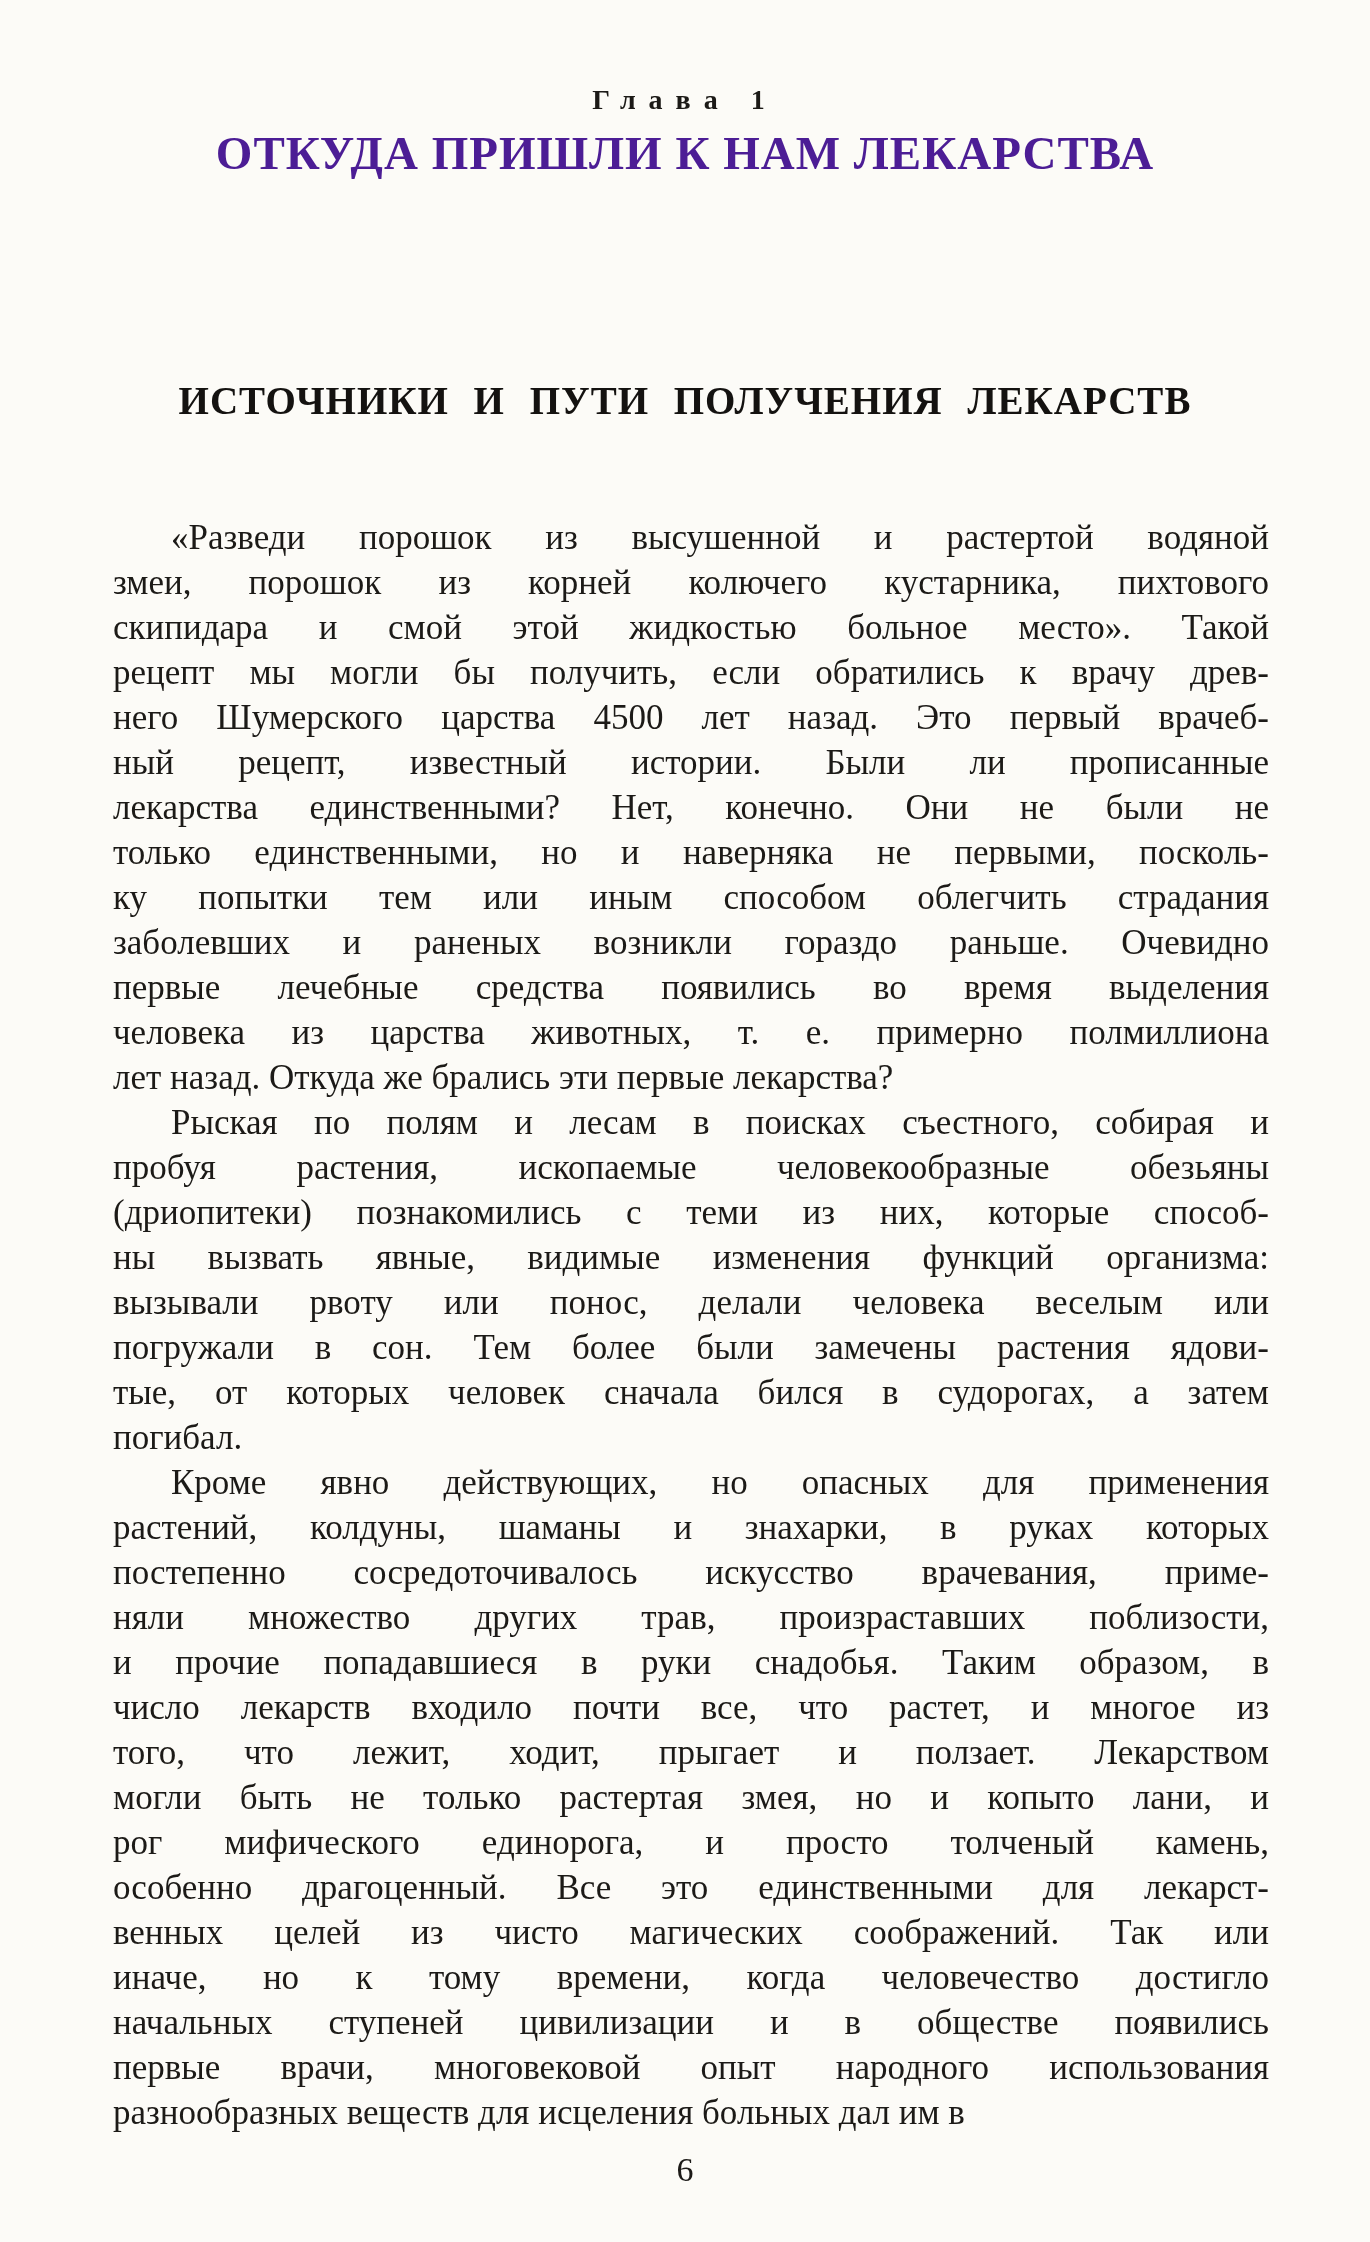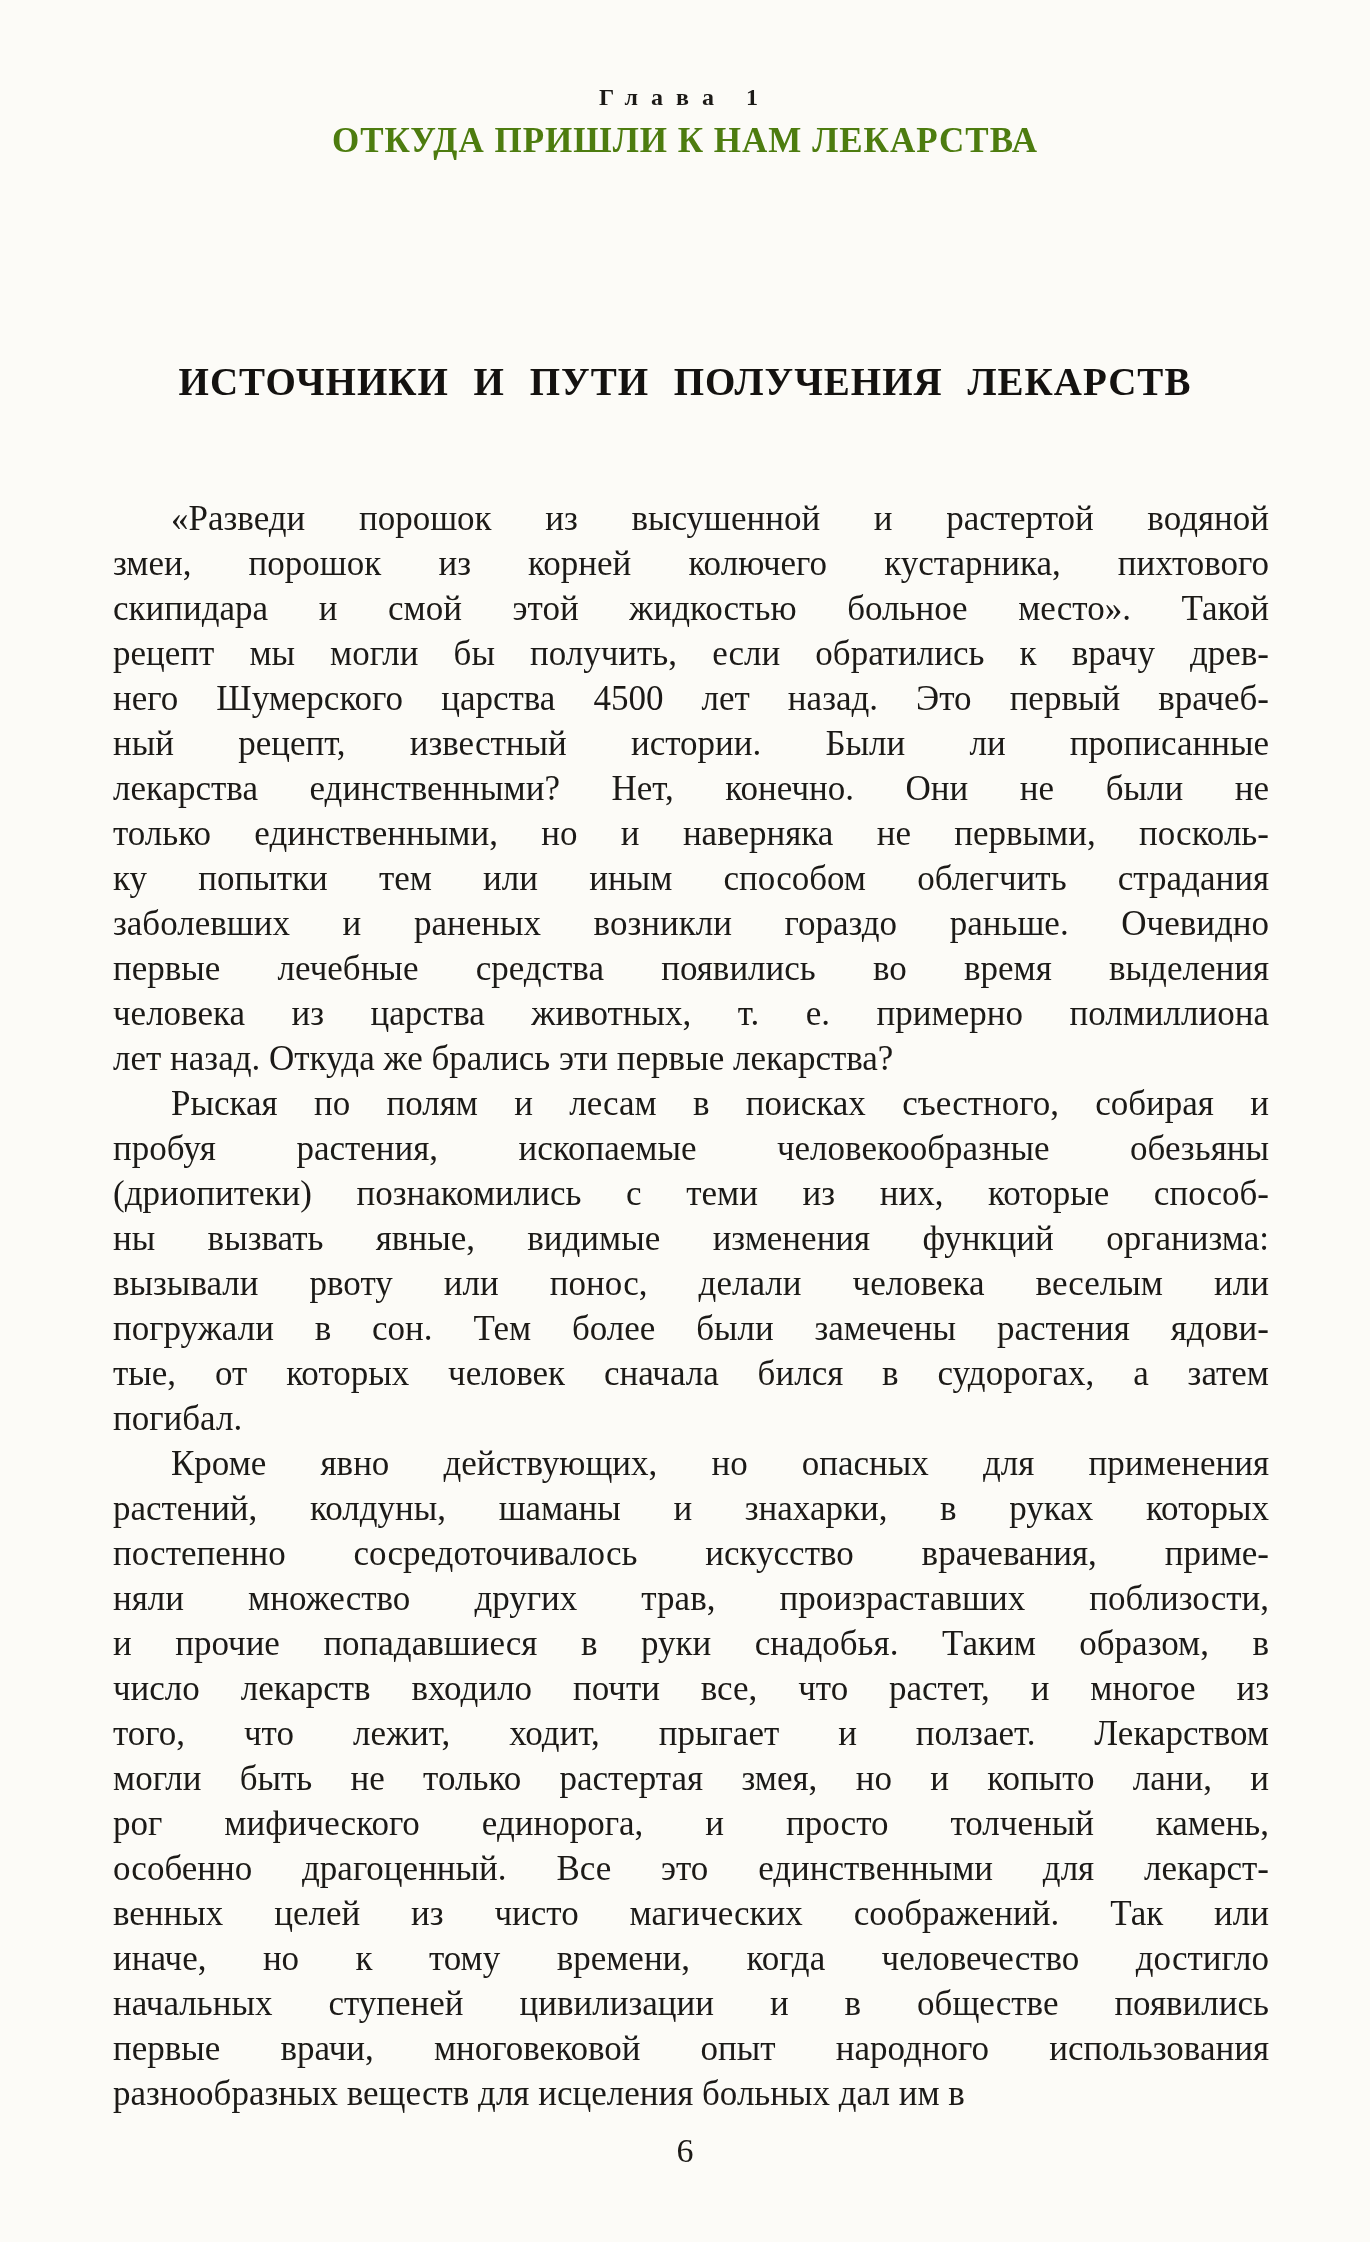--- a/index.html
+++ b/index.html
@@ -15,31 +15,31 @@
     margin: 0 auto;
     background: #fcfbf7;
     color: #1c1a17;
     box-sizing: border-box;
     padding-top: 84px;
     overflow: hidden;
   }
   .chapter-label {
     text-align: center;
     font-weight: bold;
-    font-size: 24px;
+    font-size: 28px;
     letter-spacing: 13px;
     color: #1c1a17;
   }
   .chapter-title {
     margin: 10px 0 0 0;
     text-align: center;
     font-weight: bold;
-    font-size: 35px;
+    font-size: 47px;
     letter-spacing: 1px;
-    color: #4d7c0f;
+    color: #4c1d95;
   }
   .section-heading {
     margin: 198px 0 0 0;
     text-align: center;
     font-weight: bold;
     font-size: 39px;
     letter-spacing: 1px;
     word-spacing: 14px;
     color: #141210;
   }

